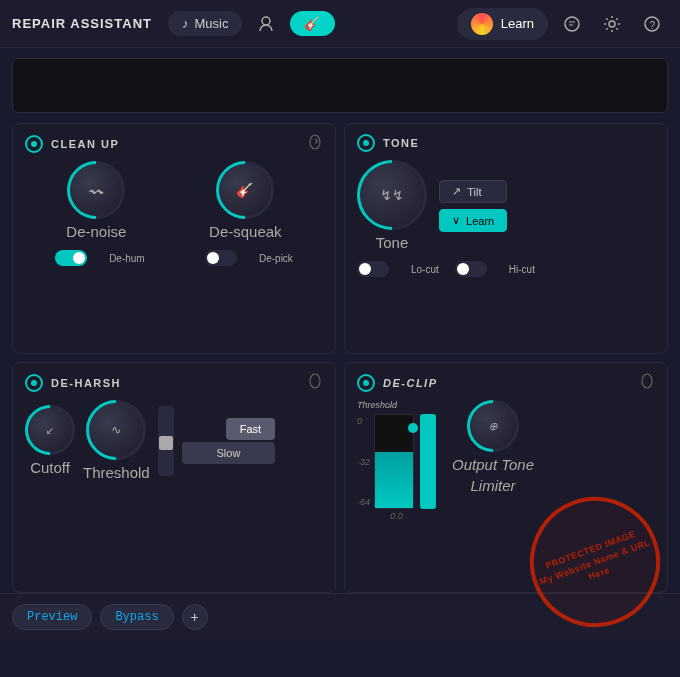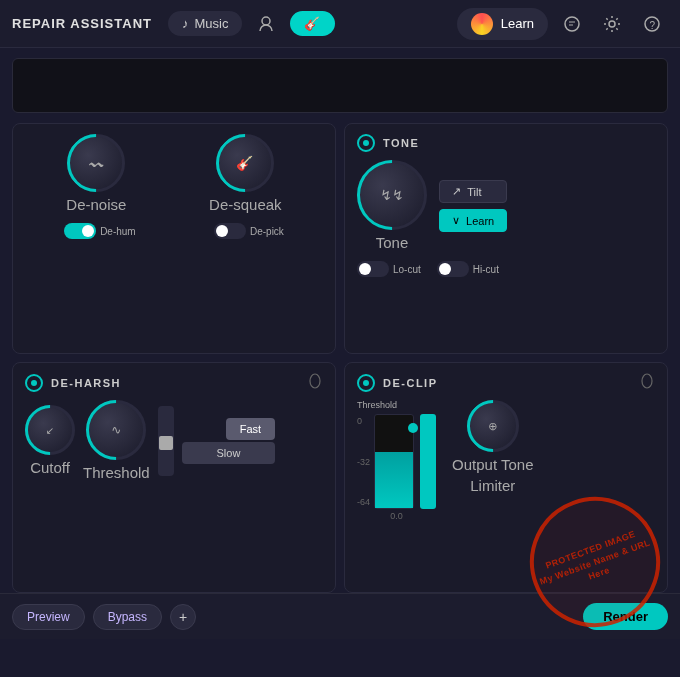--- a/index.html
+++ b/index.html
@@ -179,21 +179,21 @@
     .knob-label {
       font-size: 15px;
       color: #aaa;
       text-align: left;
     }
 
     
     .toggle-row {
       display: flex;
       align-items: center;
-      gap: 4px;
+      gap: 22px;
       margin-top: 4px;
     }
     .toggle {
       width: 32px;
       height: 16px;
       border-radius: 8px;
       background: #2a2a3e;
       position: relative;
       cursor: pointer;
       border: none;
@@ -329,24 +329,25 @@
       padding: 8px 12px;
       gap: 8px;
       background: #1c1c2e;
       border-top: 1px solid #2a2a3a;
       height: 46px;
     }
     .bottom-btn {
       background: #2a2a3e;
       border: 1px solid #3a3a4e;
       border-radius: 16px;
-      color: #c4b5fd;
+      color: #0ea5e9;
       padding: 5px 14px;
       font-size: 12px;
       cursor: pointer;
+      font-family: Liberation Mono, monospace;
     }
     .plus-btn {
       background: #2a2a3e;
       border: 1px solid #3a3a4e;
       border-radius: 50%;
       color: #ccc;
       width: 26px;
       height: 26px;
       font-size: 14px;
       cursor: pointer;
@@ -449,20 +450,32 @@
       <text x="7.5" y="14.5" font-size="10" fill="#aaa">?</text>
     </svg>
   </button>
 </div>
 
 <div class="waveform-area"></div>
 
 <div class="main-grid">
 
   <div class="panel">
+    <div class="panel-header">
+      <div class="panel-header-left">
+        <button class="power-btn"></button>
+        <span class="panel-title">CLEAN UP</span>
+      </div>
+      <button class="ear-btn">
+        <svg width="16" height="16" viewBox="0 0 16 16" fill="none">
+          <ellipse cx="8" cy="8" rx="5" ry="7" stroke="#666" stroke-width="1.2" fill="none"></ellipse>
+          <path d="M8 5c1.1 0 2 .9 2 2s-.9 2-2 2" stroke="#666" stroke-width="1.2" fill="none"></path>
+        </svg>
+      </button>
+    </div>
     <div class="cleanup-knobs">
       <div class="knob-container">
         <div class="knob">
           <span class="knob-icon">〰</span>
         </div>
         <span class="knob-label">De-noise</span>
       </div>
       <div class="knob-container">
         <div class="knob">
           <span class="knob-icon">🎸</span>
@@ -547,21 +560,21 @@
       <div class="slider-vertical">
         <div class="slider-thumb"></div>
       </div>
       <div class="fast-slow-btns">
         <button class="fs-btn active">Fast</button>
         <button class="fs-btn">Slow</button>
       </div>
     </div>
   </div>
 
-  <div class="panel" style="position:relative;">
+  <div class="panel" style="position:relative;font-style:italic;">
     <div class="panel-header">
       <div class="panel-header-left">
         <button class="power-btn"></button>
         <span class="panel-title">DE-CLIP</span>
       </div>
       <button class="ear-btn">
         <svg width="16" height="16" viewBox="0 0 16 16" fill="none">
           <ellipse cx="8" cy="8" rx="5" ry="7" stroke="#666" stroke-width="1.2" fill="none"></ellipse>
         </svg>
       </button>
@@ -601,14 +614,13 @@
       <div>PROTECTED IMAGE</div>
       <div>My Website Name &amp; URL Here</div>
     </div>
   </div>
 </div>
 
 <div class="bottom-bar">
   <button class="bottom-btn">Preview</button>
   <button class="bottom-btn">Bypass</button>
   <button class="plus-btn">+</button>
-  <button class="render-btn">Render</button>
 </div>
 
 </body></html>

